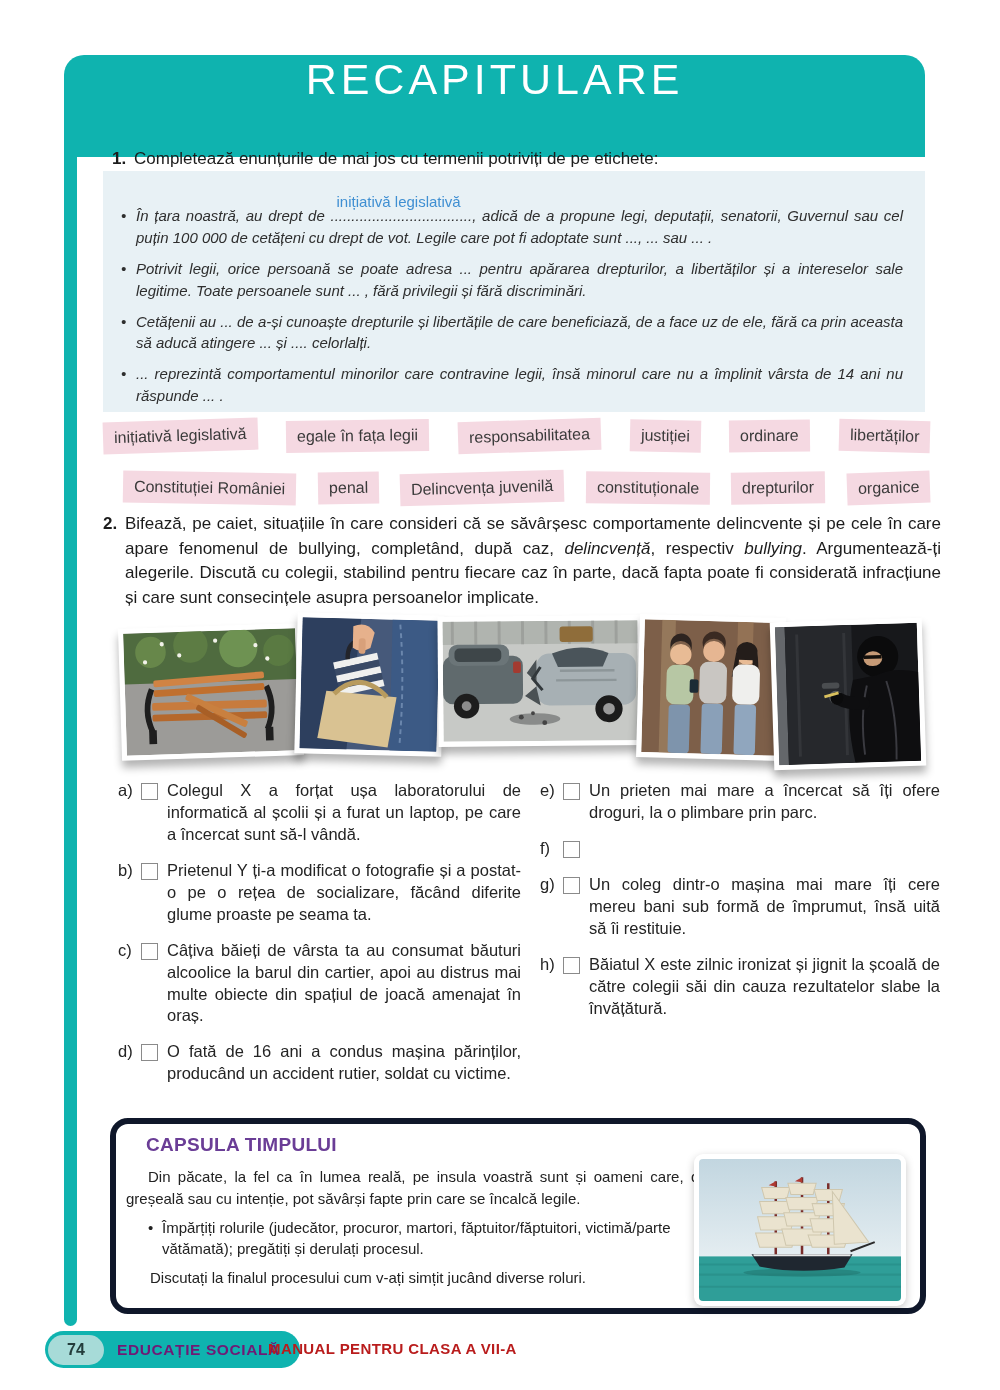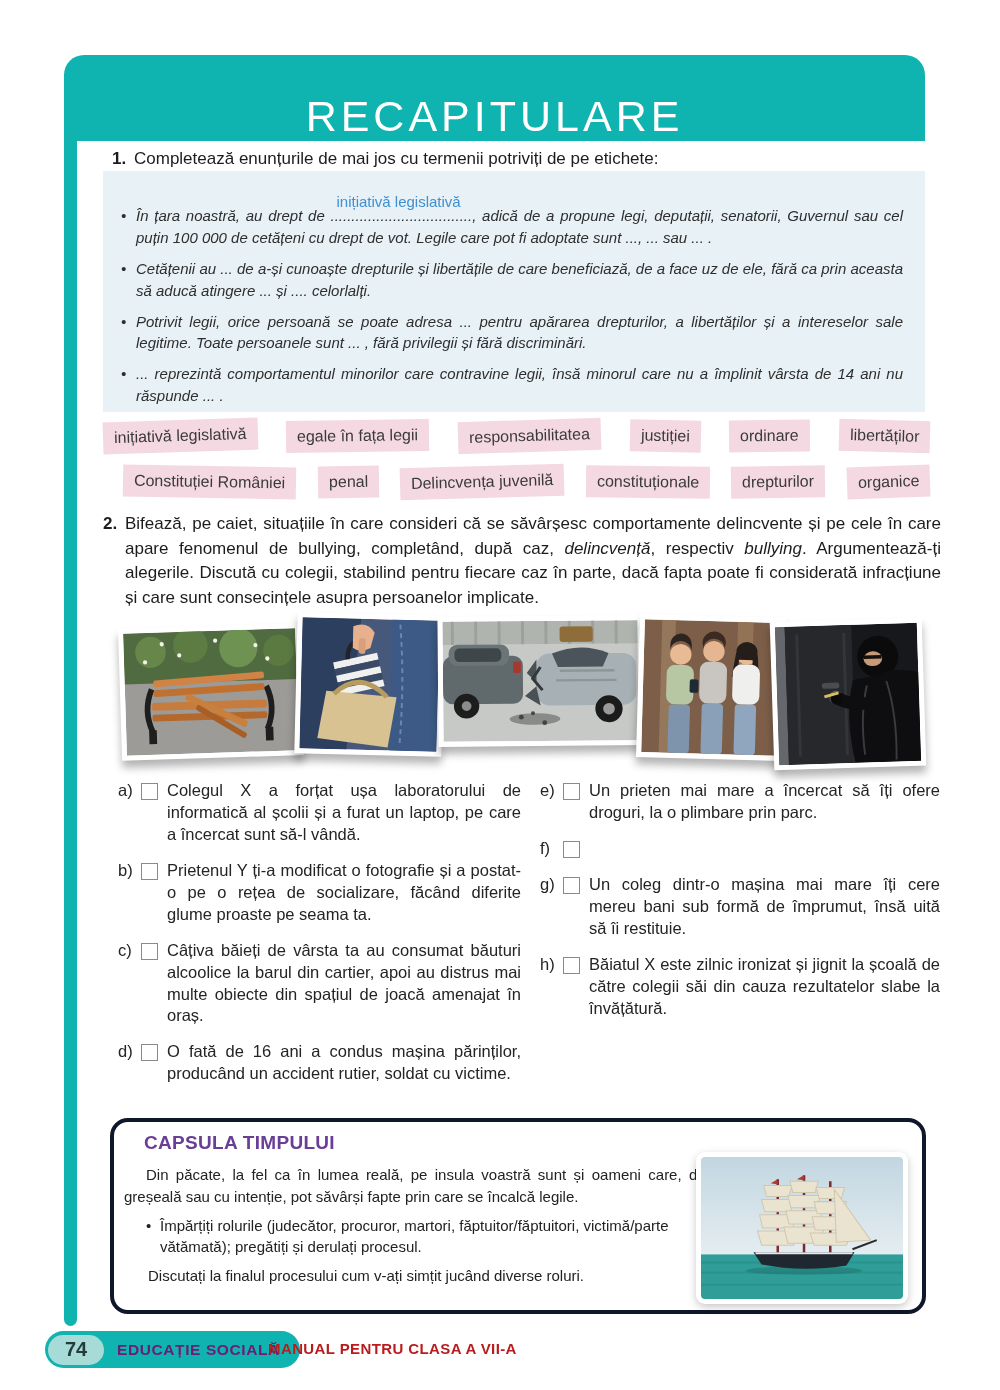--- a/index.html
+++ b/index.html
@@ -1,21 +1,21 @@
 <!DOCTYPE html>
 <html><head>
 <meta charset="utf-8">
 <style>
   html,body{margin:0;padding:0;background:#ffffff;}
   .page{position:relative;width:1000px;height:1390px;background:#fff;overflow:hidden;
         font-family:"Liberation Sans",sans-serif;color:#2b2b2b;}
 
   
-  .recap-header{position:absolute;left:64px;top:55px;width:861px;height:86px;
-    background:#0fb3af;border-radius:20px 20px 0 0;display:flex;align-items:flex-end;justify-content:center;}
+  .recap-header{position:absolute;left:64px;top:55px;width:861px;height:102px;
+    background:#0fb3af;border-radius:20px 20px 0 0;display:flex;align-items:flex-start;justify-content:center;}
   .recap-header .title{color:#ffffff;font-size:43px;font-weight:300;letter-spacing:4px;}
   .side-strip{position:absolute;left:64px;top:140px;width:13px;height:1186px;
     background:#0fb3af;border-radius:0 0 8px 8px;}
 
   
   .ex-head{position:absolute;display:flex;font-size:17px;color:#1c1c1c;line-height:1.45;}
   .ex-head .num{font-weight:bold;width:22px;flex:none;}
   .ex1-head{left:112px;top:147px;width:820px;}
   .ex2-head{left:103px;top:512px;width:838px;text-align:justify;}
 
@@ -28,21 +28,21 @@
   .bb-dot{width:15px;flex:none;}
   .bb-dot::before{content:"•";}
   .bb-text{flex:1;text-align:justify;}
   .blank{display:inline-block;position:relative;}
   .blank .ans{position:absolute;left:6px;bottom:14px;color:#3f8fd2;font-style:normal;
     font-size:15px;white-space:nowrap;}
 
   
   .labels{position:absolute;left:103px;top:420px;width:827px;}
   .label-row{display:flex;justify-content:space-between;align-items:center;}
-  .label-row+.label-row{margin-top:14px;padding-left:20px;}
+  .label-row+.label-row{margin-top:20px;padding-left:20px;}
   .tag{display:inline-block;background:#f5d9e2;color:#3a3a3a;font-size:16px;
     padding:7px 11px;white-space:nowrap;}
   .ra{transform:rotate(-1.8deg);} .rb{transform:rotate(-0.8deg);} .rc{transform:rotate(-1.8deg);}
   .rd{transform:rotate(1.2deg);}  .re{transform:rotate(-0.6deg);} .rf{transform:rotate(1.5deg);}
   .rg{transform:rotate(1.0deg);}  .rh{transform:rotate(-1.0deg);} .ri{transform:rotate(-1.6deg);}
   .rj{transform:rotate(0.6deg);}  .rk{transform:rotate(-0.8deg);} .rl{transform:rotate(-2.0deg);}
 
   
   .photos{position:absolute;left:120px;top:612px;width:800px;height:166px;}
   .polaroid{position:absolute;background:#fff;padding:5px;box-sizing:border-box;
@@ -59,37 +59,37 @@
   .col-left{left:118px;width:403px;}
   .col-right{left:540px;width:400px;}
   .chk-item{display:flex;font-size:16.5px;line-height:1.33;color:#242424;margin-bottom:14px;}
   .chk-letter{width:23px;flex:none;}
   .chk-box{width:15px;height:15px;border:1.5px solid #8a8a8a;background:#fff;flex:none;
     margin:3px 9px 0 0;}
   .chk-text{flex:1;text-align:justify;}
 
   
   .capsula{position:absolute;left:110px;top:1118px;width:816px;height:196px;background:#fff;
-    border:4px solid #0f172a;border-radius:18px;box-sizing:border-box;}
+    border:6px solid #0f172a;border-radius:18px;box-sizing:border-box;}
   .cap-title{position:absolute;left:30px;top:10px;color:#6a3d96;font-weight:bold;font-size:19px;
     letter-spacing:.3px;}
   .cap-body{position:absolute;left:10px;top:42px;width:585px;font-size:15px;line-height:1.45;color:#222;}
   .cap-intro{margin:0 0 7px 0;text-indent:22px;text-align:justify;}
   .cap-bullet{display:flex;margin:0 0 7px 22px;}
   .cap-bullet::before{content:"•";width:14px;flex:none;}
   .cap-outro{margin:2px 0 0 24px;}
   .cap-img{position:absolute;right:14px;top:30px;width:212px;height:152px;background:#fff;
     padding:5px;box-sizing:border-box;border-radius:9px;box-shadow:0 3px 8px rgba(0,0,0,.22);}
   .cap-img svg{display:block;width:100%;height:100%;border-radius:4px;}
 
   
   .footer-pill{position:absolute;left:45px;top:1331px;height:37px;background:#0fb3af;
     border-radius:19px;display:flex;align-items:center;padding-right:20px;}
   .page-oval{width:56px;height:30px;background:#a7dbd8;border-radius:16px;margin:3px 13px 3px 3px;
-    display:flex;align-items:center;justify-content:center;color:#233c3b;font-weight:bold;font-size:20px;}
+    display:flex;align-items:center;justify-content:center;color:#233c3b;font-weight:bold;font-size:16px;}
   .subject{color:#701a75;font-weight:bold;font-size:15.5px;letter-spacing:.6px;}
   .manual{position:absolute;left:268px;top:1340px;color:#b91c1c;font-weight:bold;font-size:15px;
     letter-spacing:.4px;}
 
   .it{font-style:italic;}
 </style>
 </head>
 <body>
 
 <div class="page">
@@ -104,25 +104,25 @@
     <span>Completează enunțurile de mai jos cu termenii potriviți de pe etichete:</span>
   </div>
 
   <div class="bullet-box">
     <div class="bb-item first">
       <span class="bb-dot"></span>
       <span class="bb-text"><span>În țara noastră, au drept de </span><span class="blank"><span class="ans">inițiativă legislativă</span><span>..................................,</span></span><span> adică de a propune legi, deputații, senatorii, Guvernul sau cel puțin 100 000 de cetățeni cu drept de vot. Legile care pot fi adoptate sunt ..., ... sau ... .</span></span>
     </div>
     <div class="bb-item">
       <span class="bb-dot"></span>
-      <span class="bb-text">Cetățenii au ... de a-și cunoaște drepturile și libertățile de care beneficiază, de a face uz de ele, fără ca prin aceasta să aducă atingere ... și .... celorlalți.</span>
+      <span class="bb-text">Potrivit legii, orice persoană se poate adresa ... pentru apărarea drepturilor, a libertăților și a intereselor sale legitime. Toate persoanele sunt ... , fără privilegii și fără discriminări.</span>
     </div>
     <div class="bb-item">
       <span class="bb-dot"></span>
-      <span class="bb-text">Potrivit legii, orice persoană se poate adresa ... pentru apărarea drepturilor, a libertăților și a intereselor sale legitime. Toate persoanele sunt ... , fără privilegii și fără discriminări.</span>
+      <span class="bb-text">Cetățenii au ... de a-și cunoaște drepturile și libertățile de care beneficiază, de a face uz de ele, fără ca prin aceasta să aducă atingere ... și .... celorlalți.</span>
     </div>
     <div class="bb-item">
       <span class="bb-dot"></span>
       <span class="bb-text">... reprezintă comportamentul minorilor care contravine legii, însă minorul care nu a împlinit vârsta de 14 ani nu răspunde ... .</span>
     </div>
   </div>
 
   <div class="labels">
     <div class="label-row">
       <span class="tag ra">inițiativă legislativă</span>

